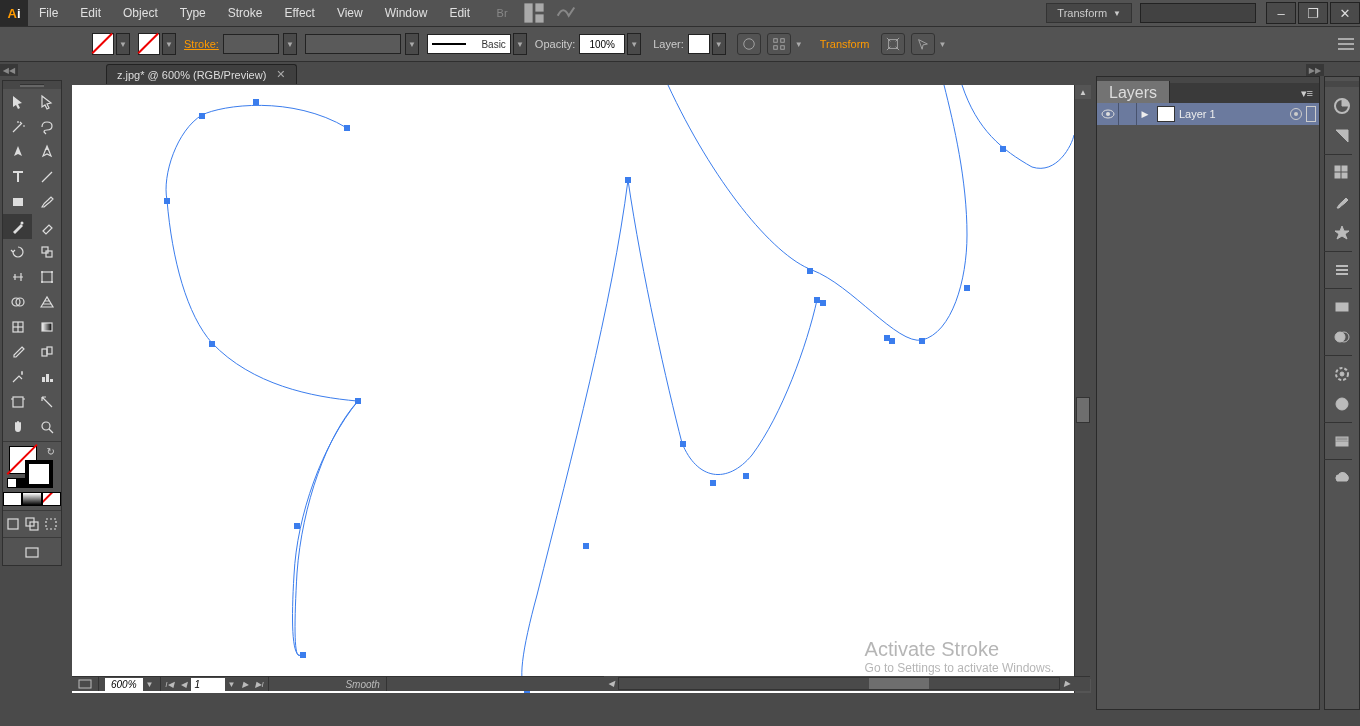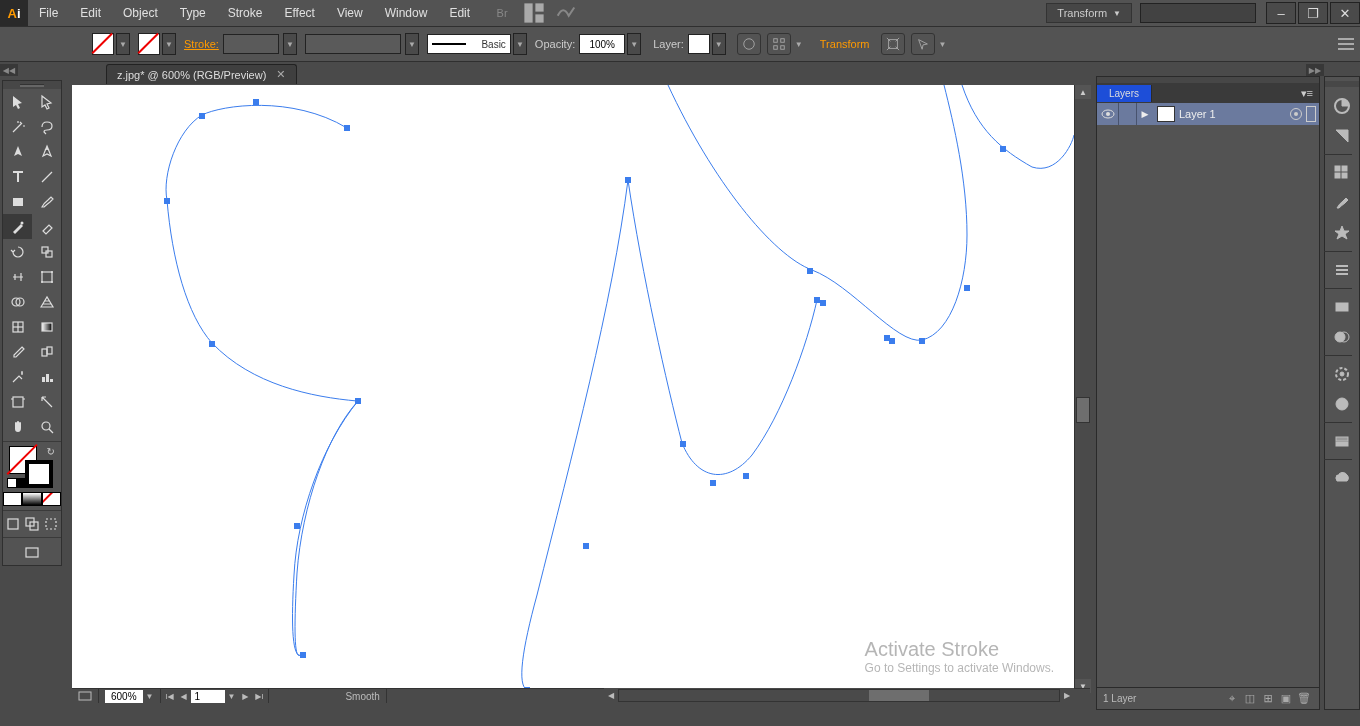--- a/index.html
+++ b/index.html
@@ -71,21 +71,21 @@
 .docwrap{position:absolute;left:72px;top:63px;width:1018px;height:645px;background:#4a4a4a;padding-left:34px;}
 .doctab{height:22px;display:flex;align-items:center;}
 .doctab .tab{background:#3f3f3f;border:1px solid #222;border-bottom:none;padding:3px 10px;font-size:11px;color:#ddd;display:flex;align-items:center;border-radius:3px 3px 0 0;}
 .doctab .tab .close{margin-left:10px;color:#aaa;cursor:pointer;}
 .canvas-outer{position:absolute;left:0;top:22px;width:1018px;height:623px;background:#4a4a4a;}
 .canvas{position:absolute;left:0;top:0;width:1002px;height:608px;background:#fff;}
 .vscroll{position:absolute;right:0;top:0;width:16px;height:608px;background:#4a4a4a;border-left:1px solid #333;}
 .vscroll .thumb{position:absolute;top:312px;width:14px;left:1px;height:26px;background:#6e6e6e;border:1px solid #333;}
 .vscroll .arrow{position:absolute;width:16px;height:14px;background:#555;display:flex;align-items:center;justify-content:center;font-size:8px;color:#ccc;}
 .vscroll .arrow.up{top:0;} .vscroll .arrow.down{bottom:0;}
-.statusbar{position:absolute;left:0;bottom:5px;width:1018px;height:15px;background:#4a4a4a;border-top:1px solid #333;display:flex;align-items:flex-start;font-size:10px;color:#bbb;}
+.statusbar{position:absolute;left:0;bottom:17px;width:1018px;height:15px;background:#4a4a4a;border-top:1px solid #333;display:flex;align-items:flex-start;font-size:10px;color:#bbb;font-style:italic;}
 .statusbar .seg{padding:0 6px;border-right:1px solid #333;height:100%;display:flex;align-items:center;}
 .statusbar .zoombox{background:#fff;color:#000;padding:0 6px;height:13px;display:flex;align-items:center;}
 .statusbar .navnum{background:#fff;color:#000;width:34px;text-align:left;padding-left:4px;height:13px;display:flex;align-items:center;}
 .statusbar .navbtn{width:14px;display:flex;justify-content:center;font-size:8px;cursor:pointer;}
 .statusbar .tool-readout{margin-left:70px;}
 .hscroll{position:absolute;right:16px;bottom:0;width:470px;height:15px;background:#4a4a4a;display:flex;align-items:center;}
 .hscroll .arrow{width:14px;font-size:8px;text-align:center;cursor:pointer;}
 .hscroll .track{flex:1;height:13px;background:#4a4a4a;border:1px solid #333;position:relative;}
 .hscroll .track .thumb{position:absolute;left:250px;width:60px;height:11px;background:#6e6e6e;}
 
@@ -95,21 +95,21 @@
 
 
 .canvas svg{position:absolute;left:0;top:0;}
 .anchor{fill:#3b7ded;}
 
 
 .collapse-stub-r{position:absolute;right:36px;top:64px;width:18px;height:12px;background:#383838;color:#888;font-size:8px;display:flex;align-items:center;justify-content:center;}
 .layers-panel{position:absolute;right:40px;top:76px;width:224px;height:634px;background:#535353;border:1px solid #2a2a2a;display:flex;flex-direction:column;}
 .layers-panel .grip{height:6px;background:#474747;}
 .layers-panel .tabhdr{height:20px;background:#3a3a3a;display:flex;align-items:center;}
-.layers-panel .tabhdr .lt{background:#1d4ed8;padding:3px 12px;font-size:10px;color:#ddd;border-right:1px solid #2a2a2a;}
+.layers-panel .tabhdr .lt{background:#737373;padding:3px 12px;font-size:16px;color:#ddd;border-right:1px solid #2a2a2a;}
 .layers-panel .tabhdr .menu{margin-left:auto;margin-right:6px;cursor:pointer;}
 .layer-row{height:22px;background:#6b7a9e;display:flex;align-items:center;font-size:11px;color:#eee;}
 .layer-row .vis{width:22px;height:22px;border-right:1px solid #48536e;display:flex;align-items:center;justify-content:center;}
 .layer-row .lock{width:18px;height:22px;border-right:1px solid #48536e;}
 .layer-row .expand{width:16px;text-align:center;font-size:9px;cursor:pointer;}
 .layer-row .thumb{width:18px;height:16px;background:#fff;border:1px solid #333;margin:0 4px;}
 .layer-row .target{margin-left:auto;margin-right:4px;width:12px;height:12px;border:1px solid #ccc;border-radius:50%;display:flex;align-items:center;justify-content:center;}
 .layer-row .target::after{content:"";width:4px;height:4px;background:#ccc;border-radius:50%;}
 .layer-row .selind{width:10px;height:16px;background:#6b7a9e;border:1px solid #ccc;margin-right:3px;}
 .layers-foot{margin-top:auto;height:22px;border-top:1px solid #2a2a2a;display:flex;align-items:center;padding:0 6px;font-size:10px;color:#bbb;}
@@ -740,29 +740,20 @@
           <circle cx="7" cy="5" r="2" fill="#ddd"></circle>
         </svg>
       </div>
     <div class="lock"></div>
     <span class="expand">▶</span>
     <div class="thumb"></div>
     <span>Layer 1</span>
     <div class="target"></div>
     <div class="selind"></div>
   </div>
-  <div class="layers-foot">
-    <span>1 Layer</span>
-    <div class="spacer"></div>
-    <div class="ib">⌖</div>
-    <div class="ib">◫</div>
-    <div class="ib">⊞</div>
-    <div class="ib">▣</div>
-    <div class="ib">🗑</div>
-  </div>
 </div>
 
 <div class="iconstrip">
   <div class="grip"></div>
   <div id="strip-slots">
       <div class="islot">
         <svg viewBox="0 0 18 18">
           <circle cx="9" cy="9" r="7" fill="none" stroke="#bbb" stroke-width="2"></circle>
           <path d="M9 2 A7 7 0 0 1 16 9 L9 9 Z" fill="#bbb"></path>
         </svg>

